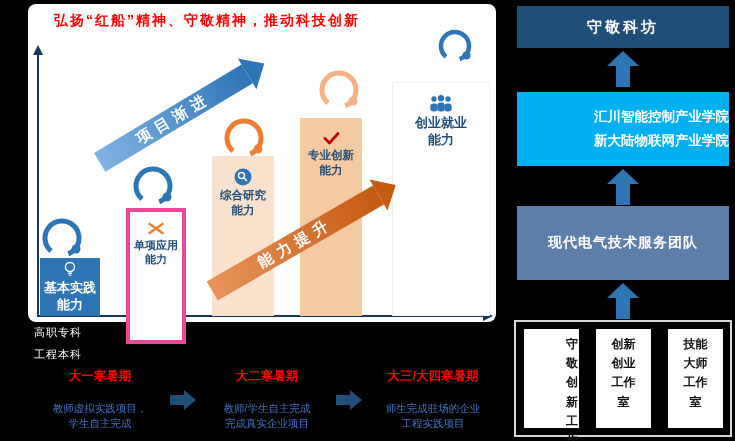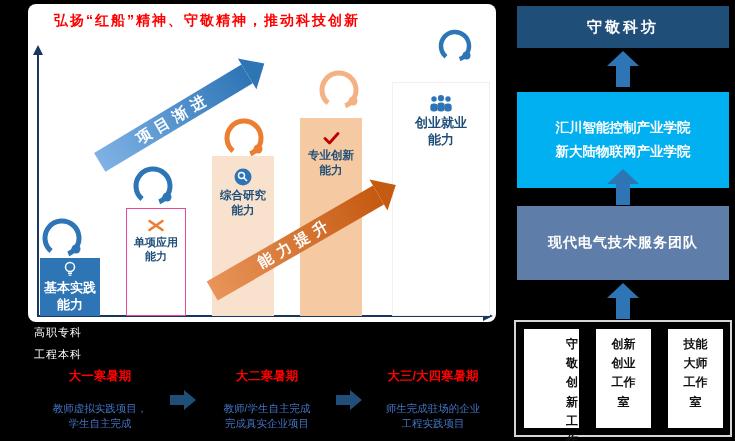--- a/index.html
+++ b/index.html
@@ -19,21 +19,21 @@
   .vaxis-head { left:33px; top:45px; width:0; height:0;
     border-left:5px solid transparent; border-right:5px solid transparent; border-bottom:10px solid #17375E; }
   .haxis { left:37px; top:315px; width:448px; height:2px; background:#17375E; }
   .haxis-head { left:483px; top:311px; width:0; height:0;
     border-top:5px solid transparent; border-bottom:5px solid transparent; border-left:10px solid #17375E; }
 
   
   .step { display:flex; flex-direction:column; align-items:center; gap:3px; }
   .step .step-label { width:4.2em; text-align:center; font-weight:bold; line-height:1.3; word-break:break-all; }
   .s1 { left:40px;  top:258px; width:60px; height:58px;  background:#2E75B6; font-size:13px;  color:#fff;    padding-top:3px; }
-  .s2 { left:126px; top:208px; width:60px; height:108px; background:#fff;    font-size:11px;  color:#1F4E79; padding-top:10px; border:1px solid #ec4899; }
+  .s2 { left:126px; top:208px; width:60px; height:136px; background:#fff;    font-size:11px;  color:#1F4E79; padding-top:10px; border:4px solid #ec4899; }
   .s3 { left:212px; top:156px; width:62px; height:160px; background:#F9E2CD; font-size:11.5px;color:#1F4E79; padding-top:12px;font-family:Liberation Mono, monospace; }
   .s4 { left:300px; top:118px; width:62px; height:198px; background:#F5C9A2; font-size:11.5px;color:#1F4E79; padding-top:14px; }
   .s5 { left:392px; top:82px;  width:98px; height:234px; background:#fff;    font-size:13px;  color:#1F4E79; padding-top:12px; border:1px solid #f0f0f0; }
 
   
   .big-arrow { display:flex; align-items:center; }
   .ab-body { flex:1; height:22px; display:flex; align-items:center; justify-content:center; }
   .ab-text { color:#fff; font-weight:bold; font-size:15px; letter-spacing:6px; white-space:nowrap; }
   .ab-head { width:0; height:0; border-top:18px solid transparent; border-bottom:18px solid transparent; }
   .arrow-blue   { left:86px;  top:95px;  width:192px; height:36px; transform:rotate(-31deg); }
@@ -52,21 +52,21 @@
   .p1 { left:33px; } .p2 { left:200px; } .p3 { left:366px; }
   .ptitle { color:#FF0000; font-weight:bold; font-size:12.5px; margin-bottom:16px; white-space:nowrap; }
   .pdesc  { color:#4472C4; font-size:10.5px; line-height:1.45; white-space:nowrap; }
   .tl-arrow { top:390px; }
   .ta1 { left:170px; } .ta2 { left:336px; }
 
   
   .rc-box { left:517px; width:212px; display:flex; flex-direction:column; align-items:center; justify-content:center;
             text-align:center; color:#fff; font-weight:bold; }
   .rc-top     { top:6px;   height:42px; background:#1F4E79; font-size:15px; letter-spacing:3px; }
-  .rc-academy { top:92px;  height:96px; background:#00B0F0; font-size:13.5px; line-height:1.75; }
+  .rc-academy { top:92px;  height:74px; background:#00B0F0; font-size:13.5px; line-height:1.75;align-items:flex-end; }
   .rc-team    { top:206px; height:74px; background:#5E7DA8; font-size:14px; letter-spacing:1px; }
   .up-arrow { left:607px; }
   .ua1 { top:51px; } .ua2 { top:169px; } .ua3 { top:283px; }
   .rc-studios { left:514px; top:320px; width:218px; height:117px; border:2px solid #D6D6D6; }
   .studio { top:329px; width:55px; height:99px; background:#fff; display:flex; justify-content:center; padding-top:6px; }
   .st1 { left:524px;padding-left:41px; } .st2 { left:596px; } .st3 { left:668px; }
   .st-label { width:2.2em; text-align:center; color:#111; font-weight:bold; font-size:12px; line-height:1.6; word-break:break-all; }
 </style>
 </head>
 <body>

